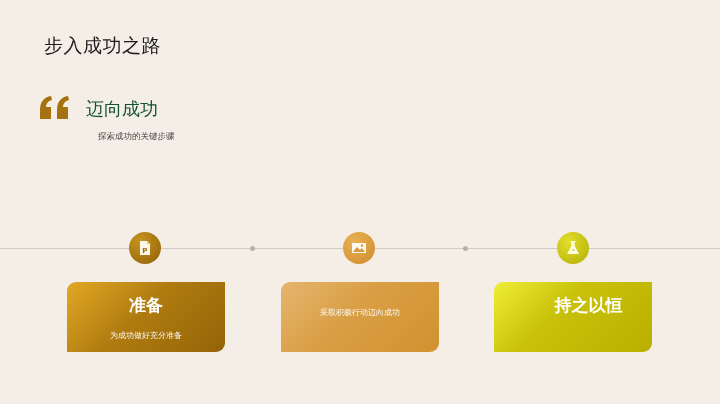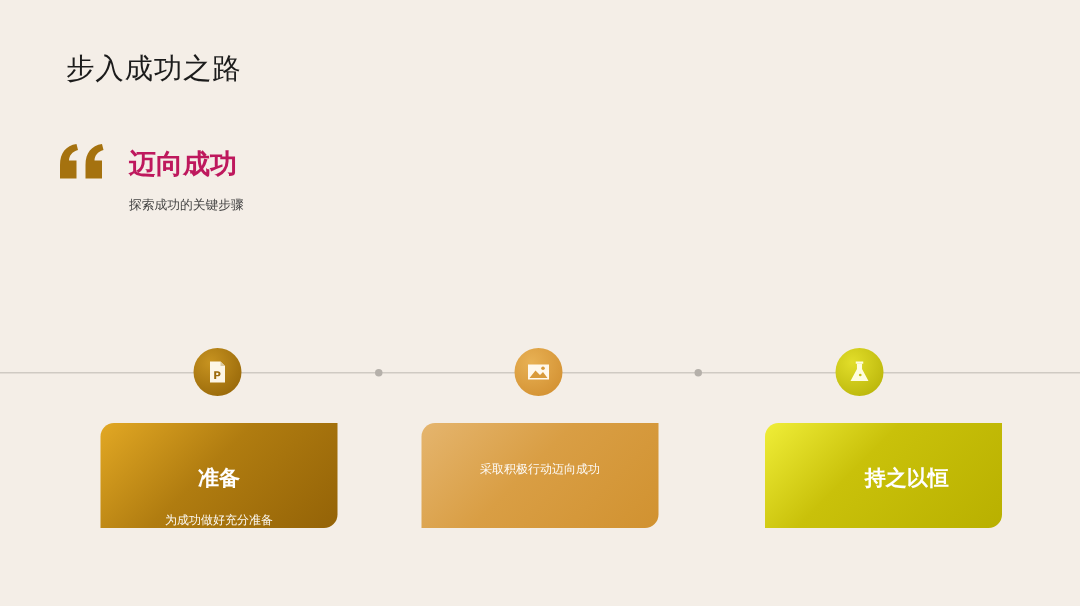--- a/index.html
+++ b/index.html
@@ -13,24 +13,24 @@
       position: absolute; left: 44px; top: 33px;
       font-size: 19px; font-weight: normal; color: #1b1b1b;
       letter-spacing: 0.5px;
     }
     .quote-icon {
       position: absolute; left: 38px; top: 88px;
       width: 34px; height: 40px;
     }
     .section-title {
       position: absolute; left: 86px; top: 97px;
-      font-size: 18px; font-weight: bold; color: #be185d;
+      font-size: 18px; font-weight: normal; color: #14532d;
     }
     .section-sub {
-      position: absolute; left: 86px; top: 131px;
+      position: absolute; left: 98px; top: 131px;
       font-size: 8.5px; color: #444;
     }
     .timeline-line {
       position: absolute; left: 0; top: 248px; width: 720px; height: 1px;
       background: #cfcac3;
     }
     .dot {
       position: absolute; top: 246px; width: 5px; height: 5px;
       border-radius: 50%; background: #b5b0aa;
     }
@@ -39,21 +39,21 @@
       border-radius: 50%;
       display: flex; align-items: center; justify-content: center;
     }
     .node svg { width: 16px; height: 16px; }
     .card {
       position: absolute; top: 282px; width: 158px; height: 70px;
       border-radius: 9px 0 9px 0;
       color: #fff; text-align: center;
       box-sizing: border-box; padding-top: 12px;
     }
-    .card-title { font-size: 14px; font-weight: bold; margin-top: 16px; }
+    .card-title { font-size: 17px; font-weight: bold; }
     .card-desc { font-size: 8px; margin-top: 13px; opacity: 0.95; }
   </style>
 </head>
 <body>
 
 <div class="page-title">步入成功之路</div>
 
 <svg class="quote-icon" viewBox="0 0 34 40">
   <path d="M2 22 C2 14 6 9 13 8 L14 12 C10 13 8 16 8 19 L13 19 L13 31 L2 31 Z" fill="#a5720f"></path>
   <path d="M19 22 C19 14 23 9 30 8 L31 12 C27 13 25 16 25 19 L30 19 L30 31 L19 31 Z" fill="#a5720f"></path>
@@ -92,15 +92,15 @@
 
 <div class="card" style="left:67px; background: linear-gradient(135deg, #e2a824 0%, #b07c10 45%, #946307 100%);">
   <div class="card-title">准备</div>
   <div class="card-desc">为成功做好充分准备</div>
 </div>
 
 <div class="card" style="left:281px; background: linear-gradient(135deg, #e5b56e 0%, #d99e44 45%, #d19230 100%);">
   <div class="card-desc">采取积极行动迈向成功</div>
 </div>
 
-<div class="card" style="left:510px; background: linear-gradient(135deg, #f0ee38 0%, #c9c10a 40%, #b9b000 100%); padding-left: 31px;">
+<div class="card" style="left:494px; background: linear-gradient(135deg, #f0ee38 0%, #c9c10a 40%, #b9b000 100%); padding-left: 31px;">
   <div class="card-title">持之以恒</div>
 </div>
 
 </body></html>

